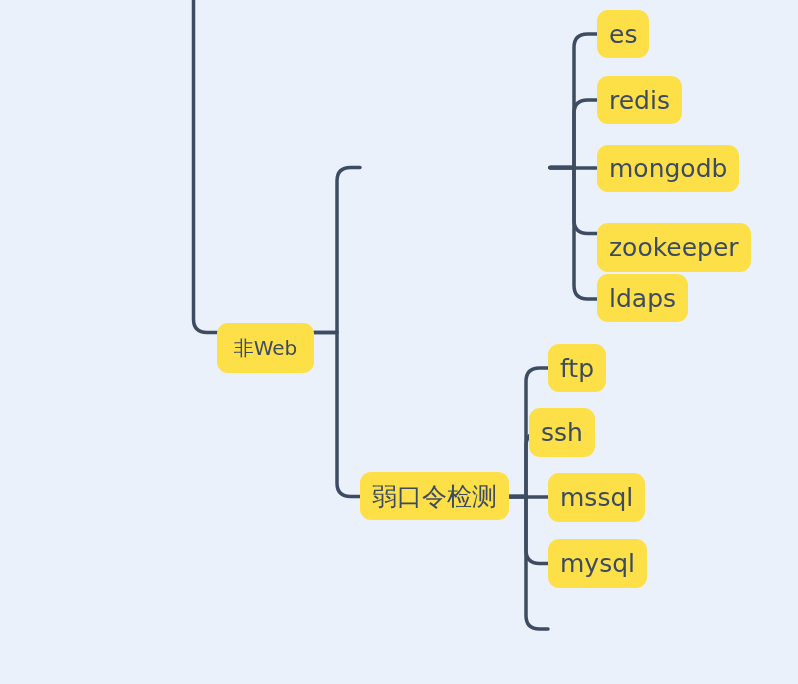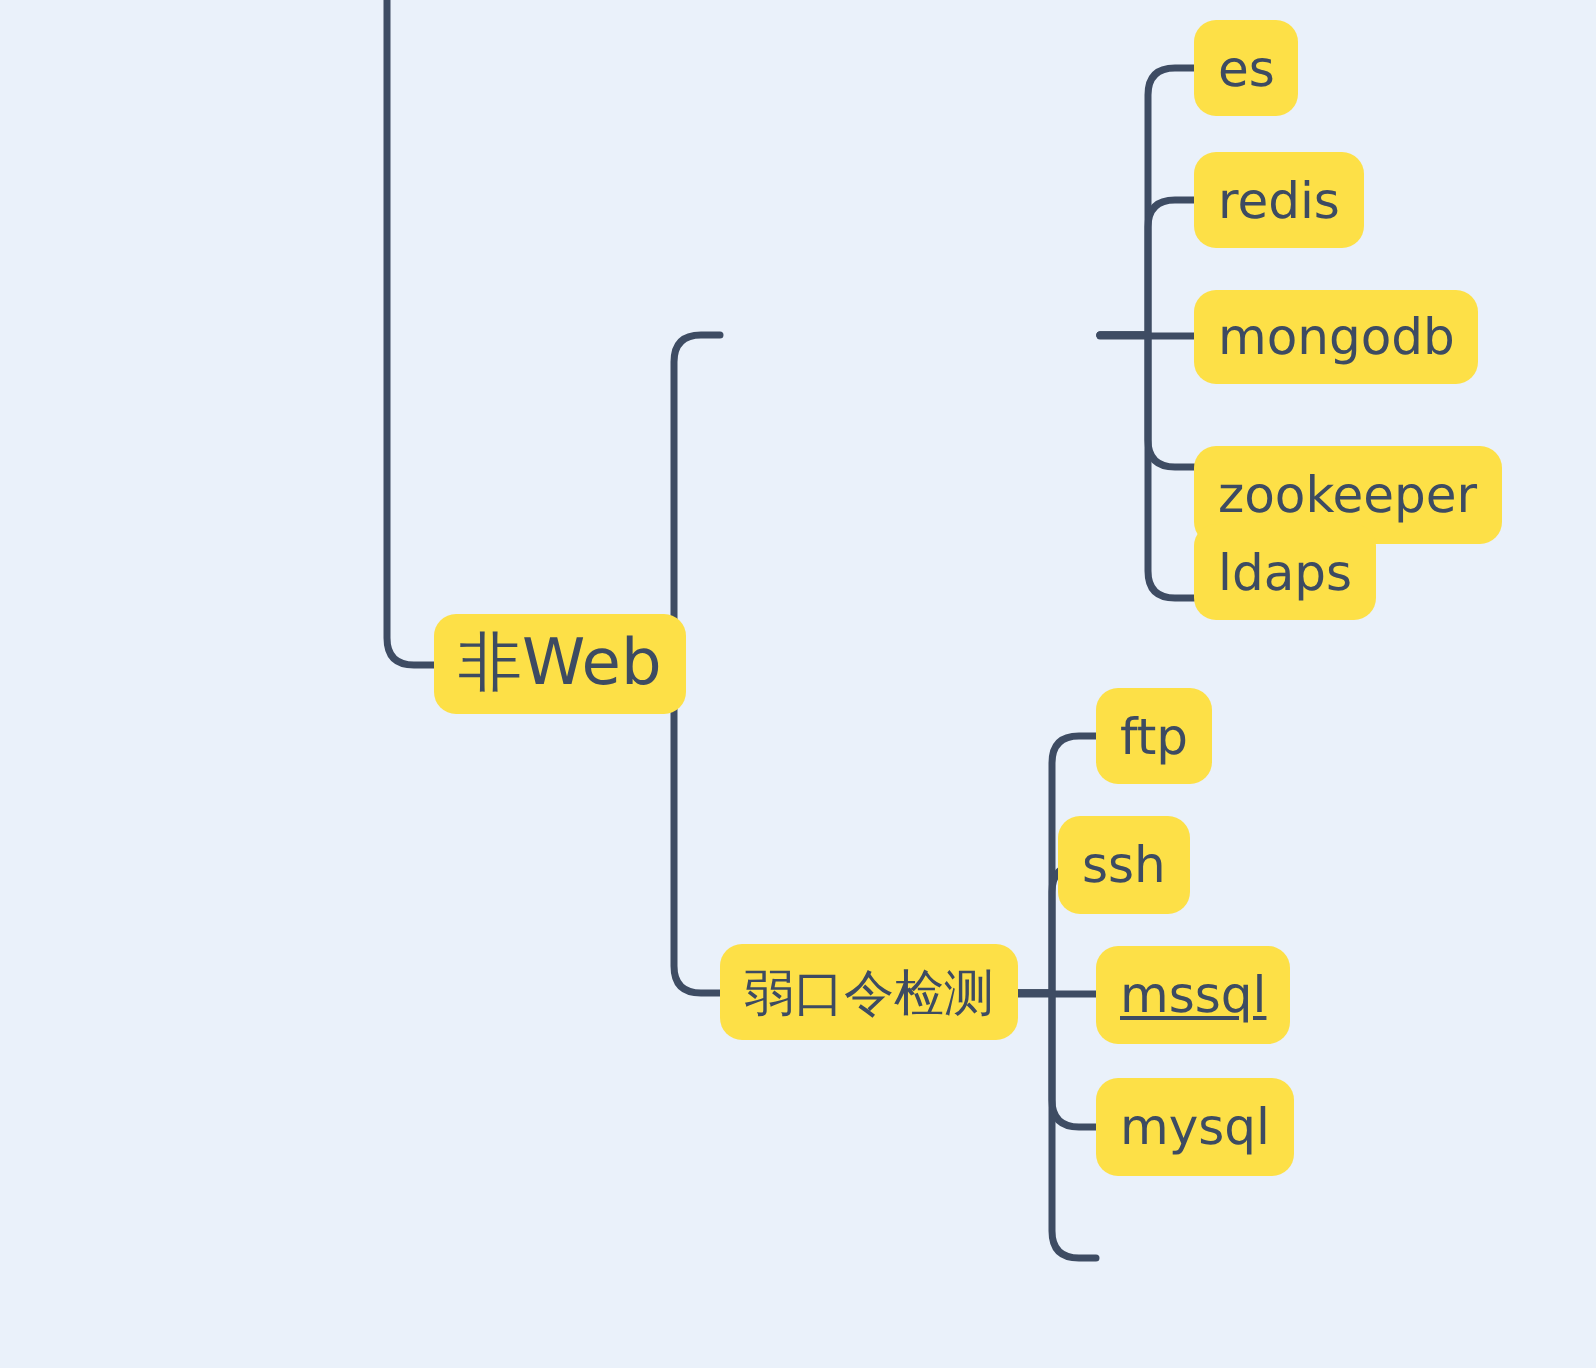--- a/index.html
+++ b/index.html
@@ -29,21 +29,22 @@
     justify-content: center;
     padding: 0 12px;
     background: #fde047;
     border-radius: 11px;
     color: #3D4B62;
     font-size: 25px;
     white-space: nowrap;
     cursor: pointer;
   }
   .node-root {
-    font-size: 32px;
+    font-size: 20px;
+    margin-top: 16px;
   }
 </style>
 </head>
 <body>
 
 <div class="canvas">
 
   <svg class="edges-svg" viewBox="0 0 798 684" xmlns="http://www.w3.org/2000/svg">
     <g fill="none" stroke-width="3.5" stroke-linecap="round" stroke-linejoin="round" stroke="#3E4C63">
       <path d="M 193.5,0 L 193.5,319 Q 193.5,332.5 207,332.5 L 217,332.5"></path>
@@ -66,26 +67,26 @@
 
 
   <div class="node" style="left:597px; top:10px; height:48px; min-width:47px;">es</div>
 
   <div class="node" style="left:597px; top:145px; height:47px; min-width:133px;">mongodb</div>
 
   <div class="node" style="left:597px; top:76px; height:48px; min-width:79px;">redis</div>
 
   <div class="node" style="left:597px; top:223px; height:49px; min-width:143px;">zookeeper</div>
 
-  <div class="node" style="left:597px; top:262px; height:48px; min-width:84px;">ldaps</div>
+  <div class="node" style="left:597px; top:274px; height:48px; min-width:84px;">ldaps</div>
 
   <div class="node" style="left:360px; top:472px; height:48px; min-width:141px;">弱口令检测</div>
 
   <div class="node" style="left:548px; top:344px; height:48px; min-width:55px;">ftp</div>
 
   <div class="node" style="left:529px; top:408px; height:49px; min-width:60px;">ssh</div>
 
-  <div class="node" style="left:548px; top:473px; height:49px; min-width:89px;text-decoration:underline;">mssql</div>
+  <div class="node" style="left:548px; top:473px; height:49px; min-width:89px;">mssql</div>
 
   <div class="node" style="left:548px; top:539px; height:49px; min-width:89px;">mysql</div>
 
 
 </div>
 
 </body></html>

